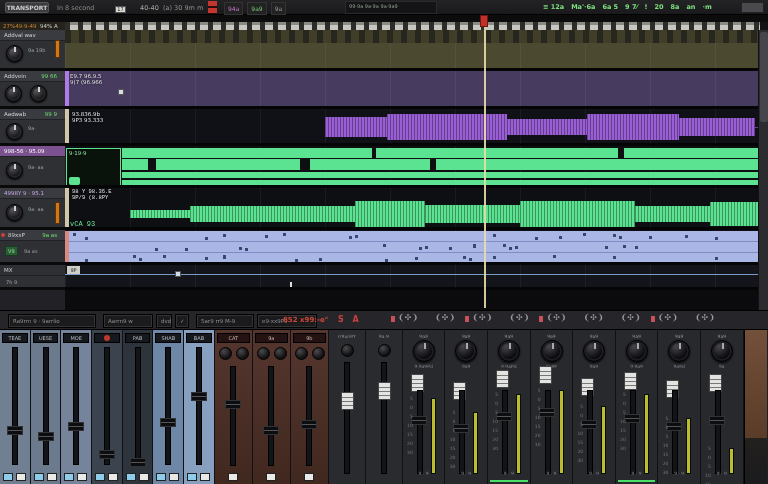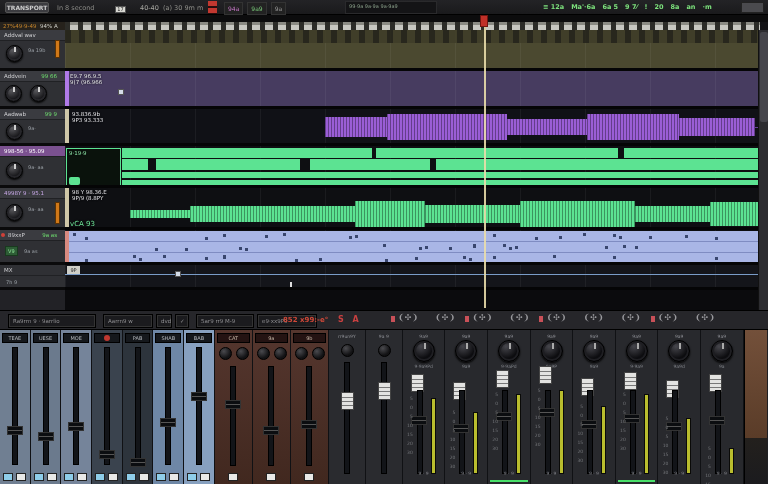--- a/index.html
+++ b/index.html
@@ -55,21 +55,21 @@
   .itm-label { position:absolute; color:#e6e6ea; font-size:5.5px; line-height:6px; z-index:3; text-shadow:0 0 2px #000; white-space:pre; }
   .edge-strip { position:absolute; left:0; top:0; width:4px; height:100%; z-index:2; }
 
   
   #lane-1 { background-color:#4b4930; }
   #lane-1 .thumbs { position:absolute; left:0; top:0; width:100%; height:13px; background:#3f3d28;
      background-image:repeating-linear-gradient(90deg,#23221a 0 6px, transparent 6px 14px); opacity:.85;}
   #lane-2 { background-color:#473c60; }
   #lane-3 { background-color:#101116; }
   #lane-4 { background-color:#0e0f12; }
-  #lane-5 { background-color:#0e0f12; }
+  #lane-5 { background-color:#0e0f12;font-family:Liberation Mono, monospace; }
   #lane-6 { background-color:#0c0d10; }
   #lane-7 { background-color:#14151a; }
   #midi-item { position:absolute; left:0; top:1px; width:693px; height:33px; background:#a9b6e6;
      background-image:linear-gradient(transparent 0 10px, #7f8cc2 10px 11px, transparent 11px 21px, #7f8cc2 21px 22px, transparent 22px); }
   .outlined-box { position:absolute; border:1px solid #5ce392; background:#0a120c; }
   .blob { position:absolute; background:#5ce392; border-radius:2px; }
   .auto-node { position:absolute; width:6px; height:6px; background:#d5dce8; border:1px solid #555; z-index:3;}
   #t7-line { position:absolute; left:0; top:9px; width:693px; height:1px; background:#7a9cc8; }
   #t7-tag { position:absolute; left:2px; top:1px; width:13px; height:8px; background:#cfcfc8; color:#222; font-size:5px; line-height:8px; text-align:center; }
   #t7-tick { position:absolute; left:225px; top:17px; width:2px; height:8px; background:#ddd; }

